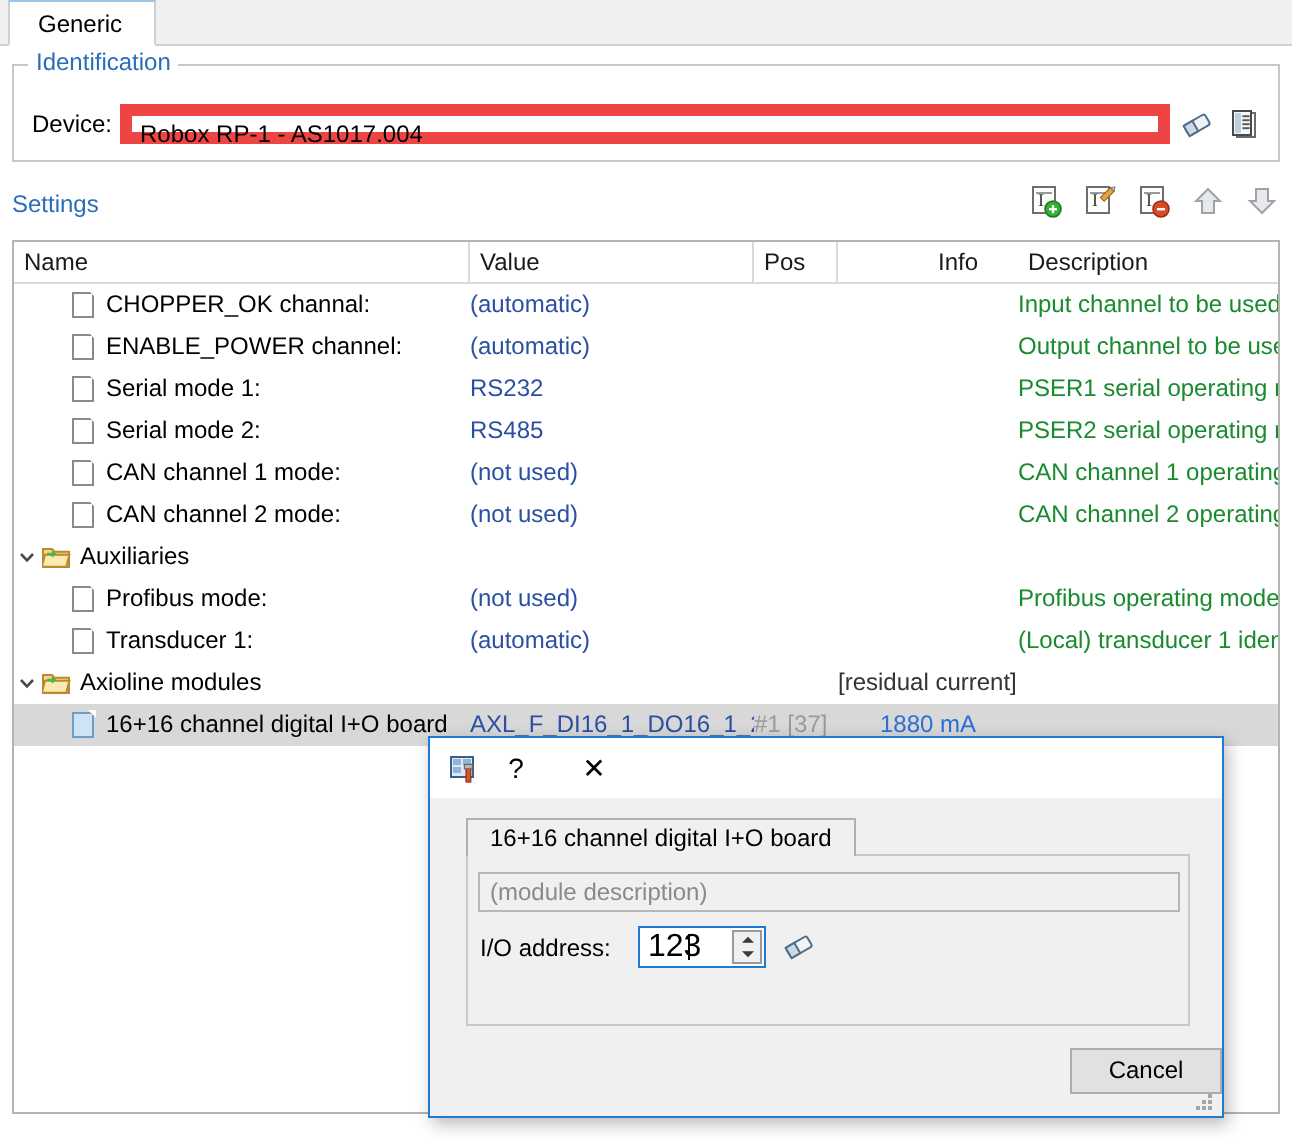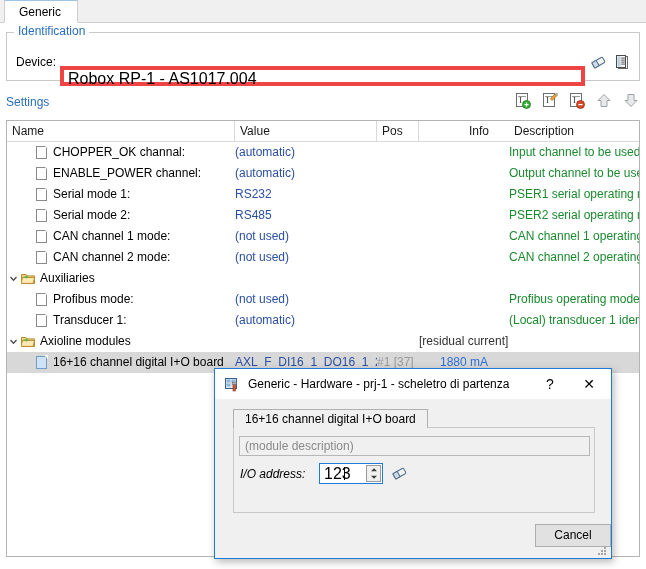--- a/index.html
+++ b/index.html
@@ -41,28 +41,27 @@
     position: absolute; left: 14px; top: 24px;
     background: #ffffff; padding: 0 4px;
     color: #2a6ebb; font-size: 12px;
   }
   .device-label {
     position: absolute; left: 16px; top: 55px;
     font-size: 12px; color: #000;
   }
   .device-input {
     position: absolute; left: 60px; top: 52px; width: 525px; height: 20px;
-    border: 4px solid #ef4444;
+    border: 6px solid #ef4444;
     background: #ffffff;
     font-family: "Liberation Sans", sans-serif;
-    font-size: 16px;
+    font-size: 12px;
     padding: 0 4px;
     color: #000;
     line-height: 18px;
-    margin-top: 14px;
   }
   .icon-btn {
     position: absolute; width: 20px; height: 20px;
     background: transparent;
     display: flex; align-items: center; justify-content: center;
   }
 
   
   .settings-label {
     position: absolute; left: 6px; top: 95px;
@@ -172,21 +171,21 @@
   .dlg-desc {
     position: absolute; left: 24px; top: 37px; width: 351px; height: 20px;
     border: 1px solid #b7b7b7;
     background: #f0f0f0;
     font-family: Liberation Sans, sans-serif; font-size: 12px;
     color: #8a8a8a;
     padding: 0 5px; line-height: 18px;
   }
   .dlg-io-label {
     position: absolute; left: 25px; top: 68px;
-    font-size: 12px; color: #000; font-style: italic;
+    font-size: 12px; color: #000;
   }
   .spin {
     position: absolute; left: 104px; top: 64px; width: 64px; height: 21px;
     border: 1px solid #1e7ad4; background: #ffffff;
   }
   .spin-val {
     position: absolute; left: 4px; top: 0; height: 19px; line-height: 19px;
     font-size: 16px; color: #000;
   }
   .caret {
@@ -510,21 +509,20 @@
         <svg width="17" height="17" viewBox="0 0 17 17">
           <rect x="1.5" y="2.5" width="11" height="10" fill="#e8eef5" stroke="#2b5party" stroke-width="0"></rect>
           <rect x="1.5" y="2.5" width="11" height="10" fill="#dfe9f3" stroke="#3a5f86" stroke-width="1"></rect>
           <rect x="2.5" y="3.5" width="4" height="3" fill="#8fb6d8"></rect>
           <rect x="7.5" y="3.5" width="4" height="3" fill="#8fb6d8"></rect>
           <rect x="2.5" y="7.5" width="4" height="3" fill="#8fb6d8"></rect>
           <rect x="9" y="7" width="2.4" height="8" fill="#d9542b" stroke="#8c3112" stroke-width="0.6"></rect>
           <rect x="8.2" y="6.2" width="4" height="2.2" fill="#b8b8b8" stroke="#6a6a6a" stroke-width="0.6"></rect>
         </svg>
       </span>
-      <span class="dlg-title-text">Generic - Hardware - prj-1 - scheletro di partenza</span>
       <span class="dlg-help">?</span>
       <span class="dlg-close">✕</span>
     </div>
 
     <div class="dlg-body">
       <div class="dlg-panel"></div>
       <div class="dlg-inner-tab">
         <span>16+16 channel digital I+O board</span>
       </div>
 

